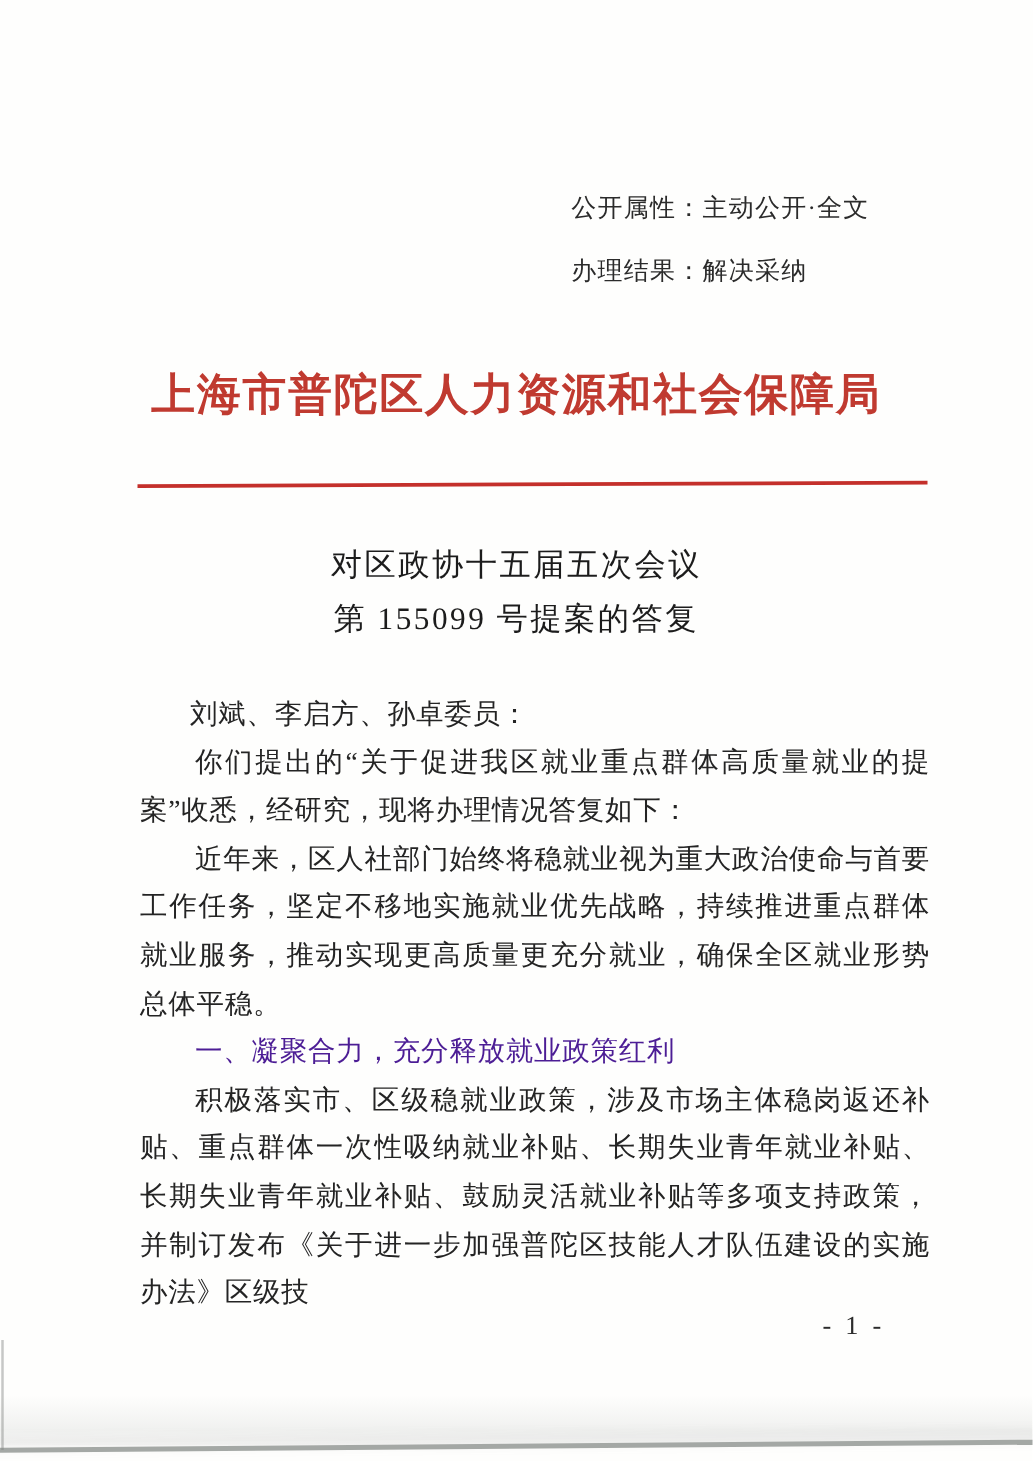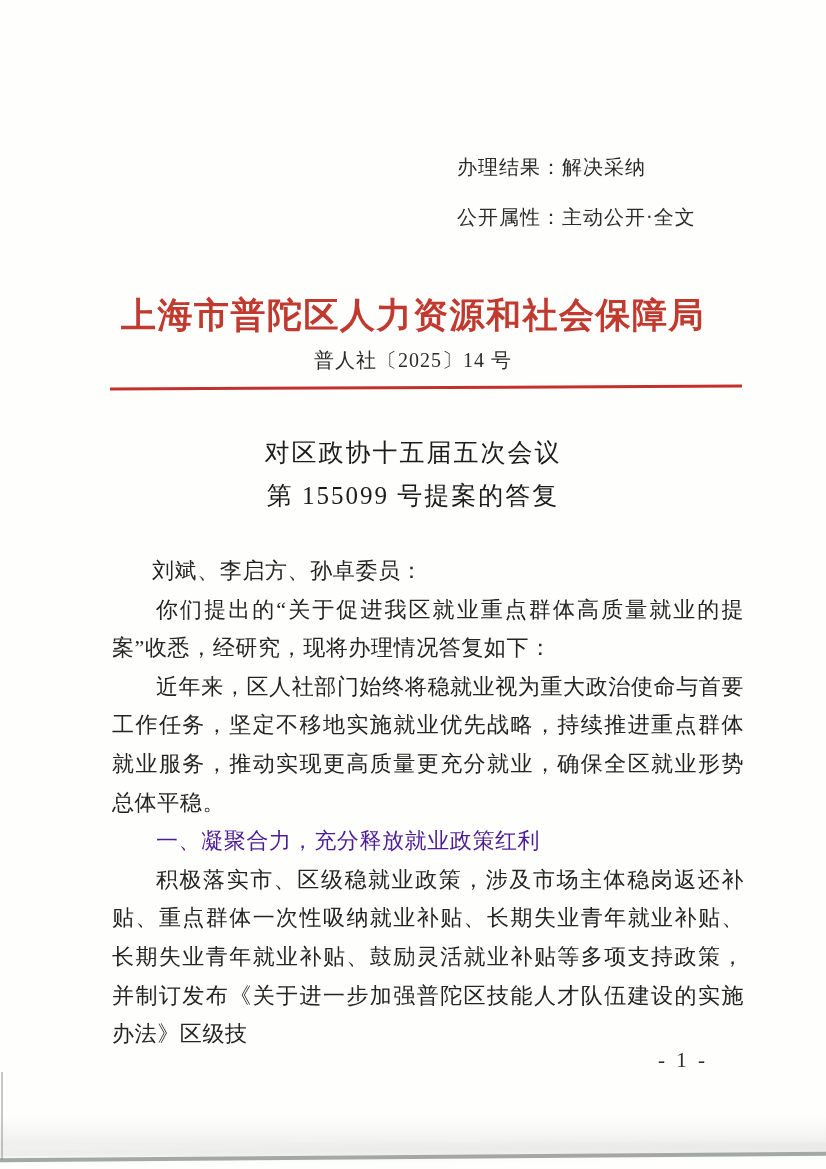--- a/index.html
+++ b/index.html
@@ -88,27 +88,26 @@
     position:absolute; left:1px; top:1072px; width:2px; height:88px;
     background:rgba(130,132,130,0.45);
   }
 </style>
 </head>
 <body>
 
 <div class="page">
 
   <div class="meta-block">
+    <div>公开属性：主动公开·全文</div>
     <div>办理结果：解决采纳</div>
-    <div>公开属性：主动公开·全文</div>
   </div>
 
   <div class="agency-name" style="color: rgb(192, 58, 48); margin-top: 11px;">上海市普陀区人力资源和社会保障局</div>
 
-  <div class="doc-number">普人社〔2025〕14 号</div>
 
   <div class="red-rule" style="background: rgb(196, 48, 43);"></div>
 
   <div class="doc-title">
     <div>对区政协十五届五次会议</div>
     <div>第 155099 号提案的答复</div>
   </div>
 
   <div class="body-block">
     <p class="no-indent">刘斌、李启方、孙卓委员：</p>

